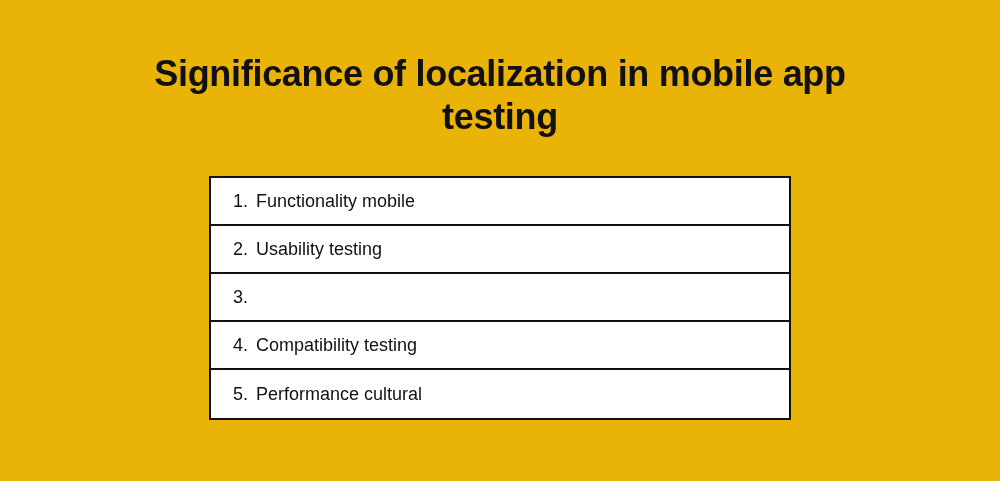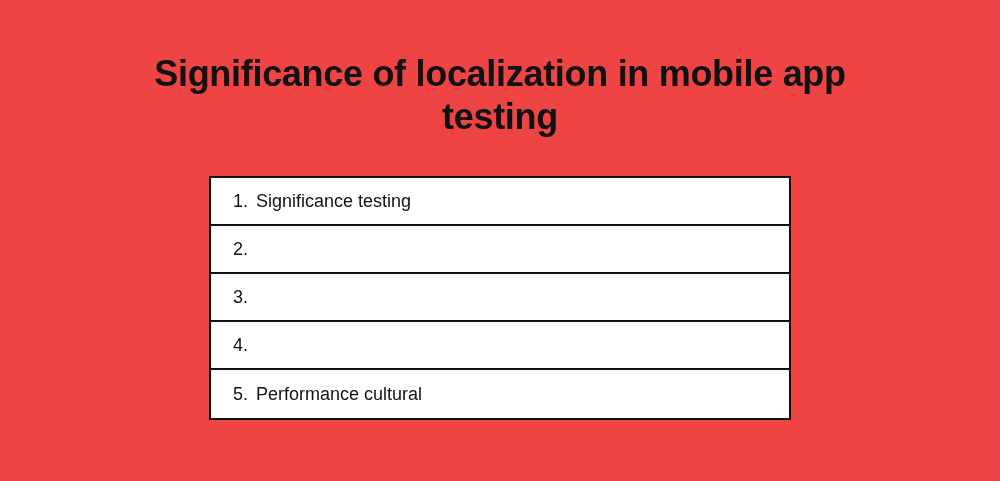--- a/index.html
+++ b/index.html
@@ -10,21 +10,21 @@
     width: 1000px;
     height: 481px;
     background: #3bba8b;
     font-family: "Liberation Sans", sans-serif;
     overflow: hidden;
   }
   .slide {
     position: relative;
     width: 1000px;
     height: 481px;
-    background: #ef4444;
+    background: #eab308;
   }
   .title {
     position: absolute;
     left: 150px;
     top: 52px;
     width: 700px;
     text-align: center;
     color: #111111;
     font-size: 36px;
     line-height: 43px;
@@ -65,33 +65,35 @@
 <body>
 
 <div class="slide">
 
   <div class="title">Significance of localization in mobile app testing</div>
 
   <div class="list-box">
 
     <div class="list-item">
       <span class="item-num">1.</span>
-      <span class="item-label">Significance testing</span>
+      <span class="item-label">Functionality mobile</span>
     </div>
 
     <div class="list-item">
       <span class="item-num">2.</span>
+      <span class="item-label">Usability testing</span>
     </div>
 
     <div class="list-item">
       <span class="item-num">3.</span>
     </div>
 
     <div class="list-item">
       <span class="item-num">4.</span>
+      <span class="item-label">Compatibility testing</span>
     </div>
 
     <div class="list-item">
       <span class="item-num">5.</span>
       <span class="item-label">Performance cultural</span>
     </div>
 
   </div>
 </div>
 

